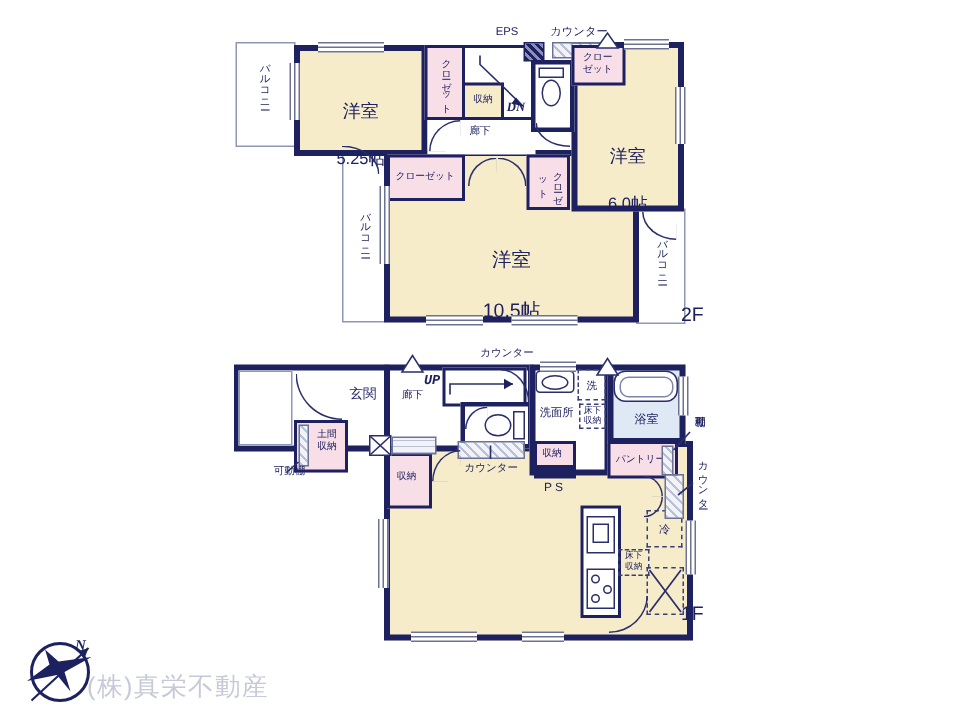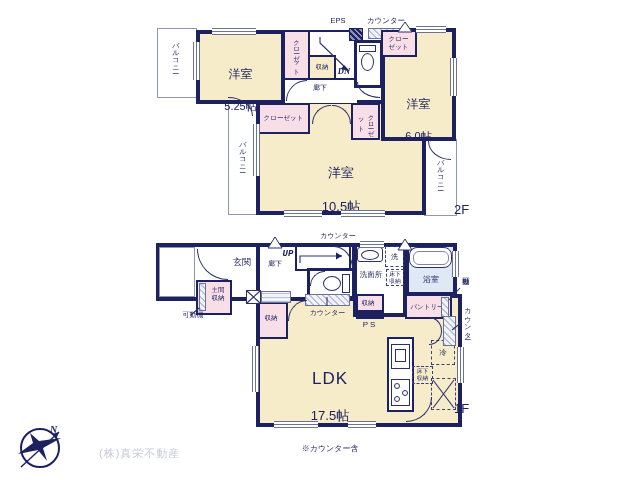--- a/index.html
+++ b/index.html
@@ -41,21 +41,21 @@
        background:repeating-linear-gradient(45deg,#1e2160 0 2px,#8a90ba 2px 4px);}
   
   .steps-h{background-image:repeating-linear-gradient(to bottom,#2a2f6b 0 1px,transparent 1px 7.5px);}
   .steps-v{background-image:repeating-linear-gradient(to right,#2a2f6b 0 1px,transparent 1px 7.5px);}
   
   .fix{position:absolute;box-sizing:border-box;border:1.2px solid #2a2f6b;background:#fff;}
   .round{border-radius:50%;}
   .tub{border-radius:8px;}
   .tub-in{position:absolute;inset:2.5px;border:1px solid #7d84b0;border-radius:6px;}
   .dot{position:absolute;width:6px;height:6px;border:1.1px solid #2a2f6b;border-radius:50%;box-sizing:border-box;background:#fff;}
-  .company{position:absolute;color:#c6c9d8;font-size:11px;letter-spacing:1px;margin-left:41px;}
+  .company{position:absolute;color:#c6c9d8;font-size:17px;letter-spacing:1px;}
   svg.ovl{position:absolute;left:0;top:0;pointer-events:none;}
 </style>
 </head>
 <body>
 
 <div class="plan">
 
   <div class="outl" style="left:157px;top:28px;width:40px;height:70px;">
     <div class="lb v" style="left:13px;top:8px;font-size:7px;">バルコニー</div>
   </div>
@@ -122,25 +122,20 @@
   <div class="arc arc-tl" style="left:286px;top:80px;width:21px;height:21px;"></div>
   <div class="arc arc-tl" style="left:312px;top:105px;width:19px;height:19px;"></div>
   <div class="arc arc-tr" style="left:332px;top:105px;width:19px;height:19px;"></div>
   <div class="arc arc-bl" style="left:357px;top:82px;width:23px;height:16px;"></div>
   <div class="arc arc-tr" style="left:228px;top:97px;width:25px;height:19px;"></div>
   <div class="arc arc-bl" style="left:428px;top:141px;width:23px;height:19px;"></div>
 
   <div class="lb" style="left:454px;top:202px;width:30px;font-size:13px;text-align:left;">2F</div>
 
   <div class="rm b4" style="left:256px;top:294px;width:206px;height:133px;"></div>
-  <div class="lb" style="left:270px;top:350px;width:120px;">
-    <div style="font-size:17px;letter-spacing:1px;">LDK</div>
-    <div style="font-size:13px;">17.5帖</div>
-    <div style="font-size:8px;margin-top:2px;">※カウンター含</div>
-  </div>
 
   <div class="rm white b4" style="left:156px;top:243px;width:104px;height:58px;"></div>
   <div class="outl" style="left:159px;top:247px;width:36px;height:50px;"></div>
   <div class="arc arc-bl" style="left:197px;top:249px;width:31px;height:31px;"></div>
   <div class="lb" style="left:224px;top:257px;width:36px;font-size:9px;">玄関</div>
   <div class="rm pink" style="left:196px;top:280px;width:36px;height:35px;">
     <div class="hat" style="left:1px;top:1px;width:7px;height:28px;"></div>
     <div class="lb" style="left:9px;top:4px;width:22px;font-size:6.5px;">土間
 収納</div>
   </div>

